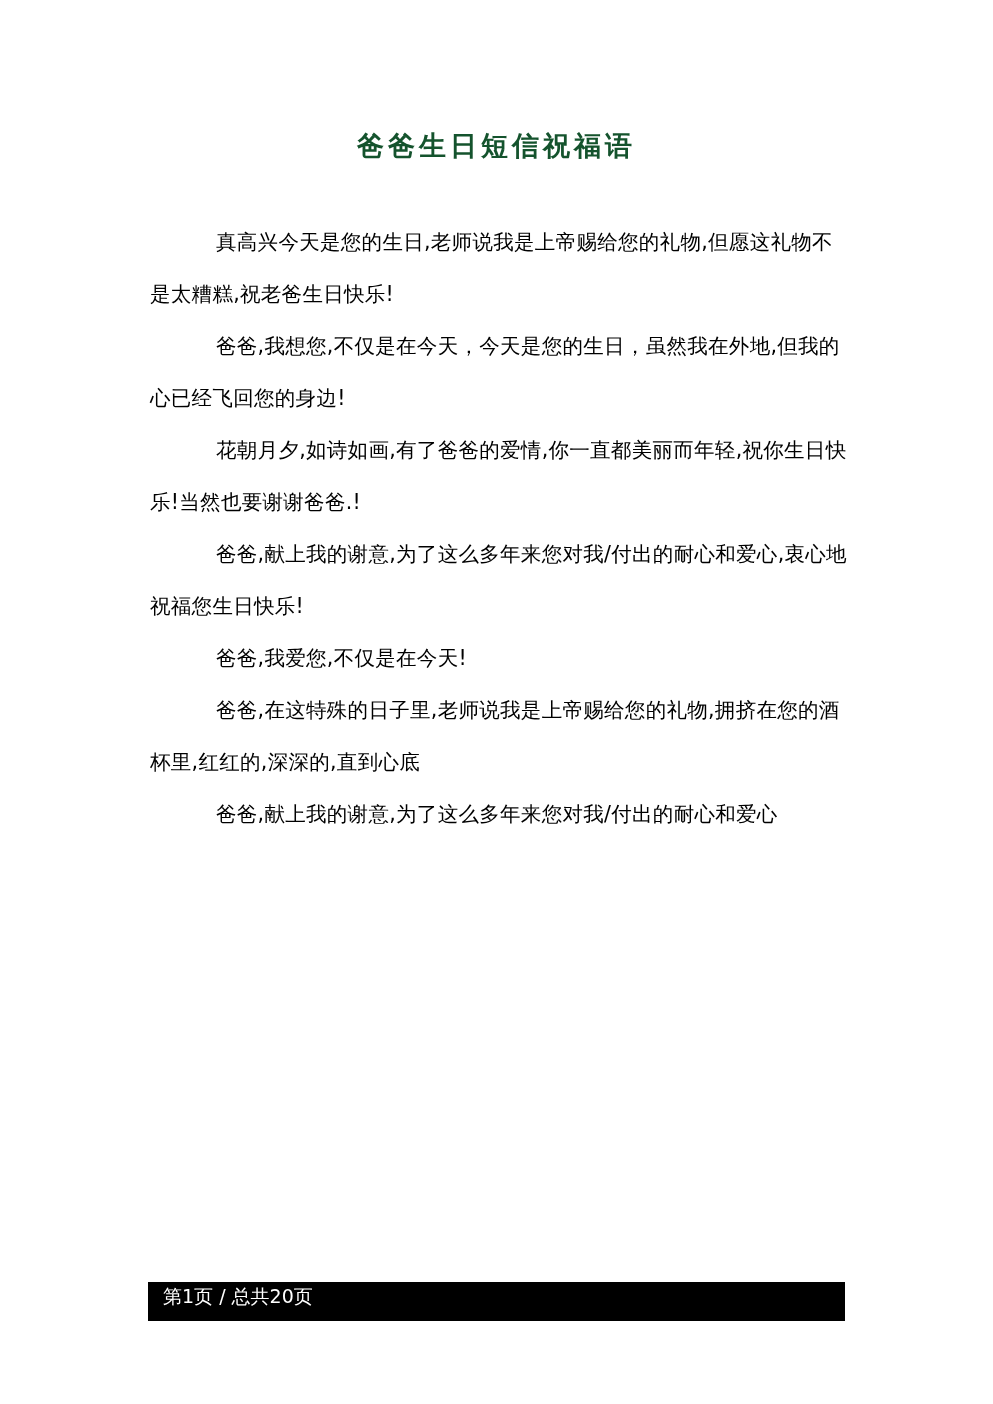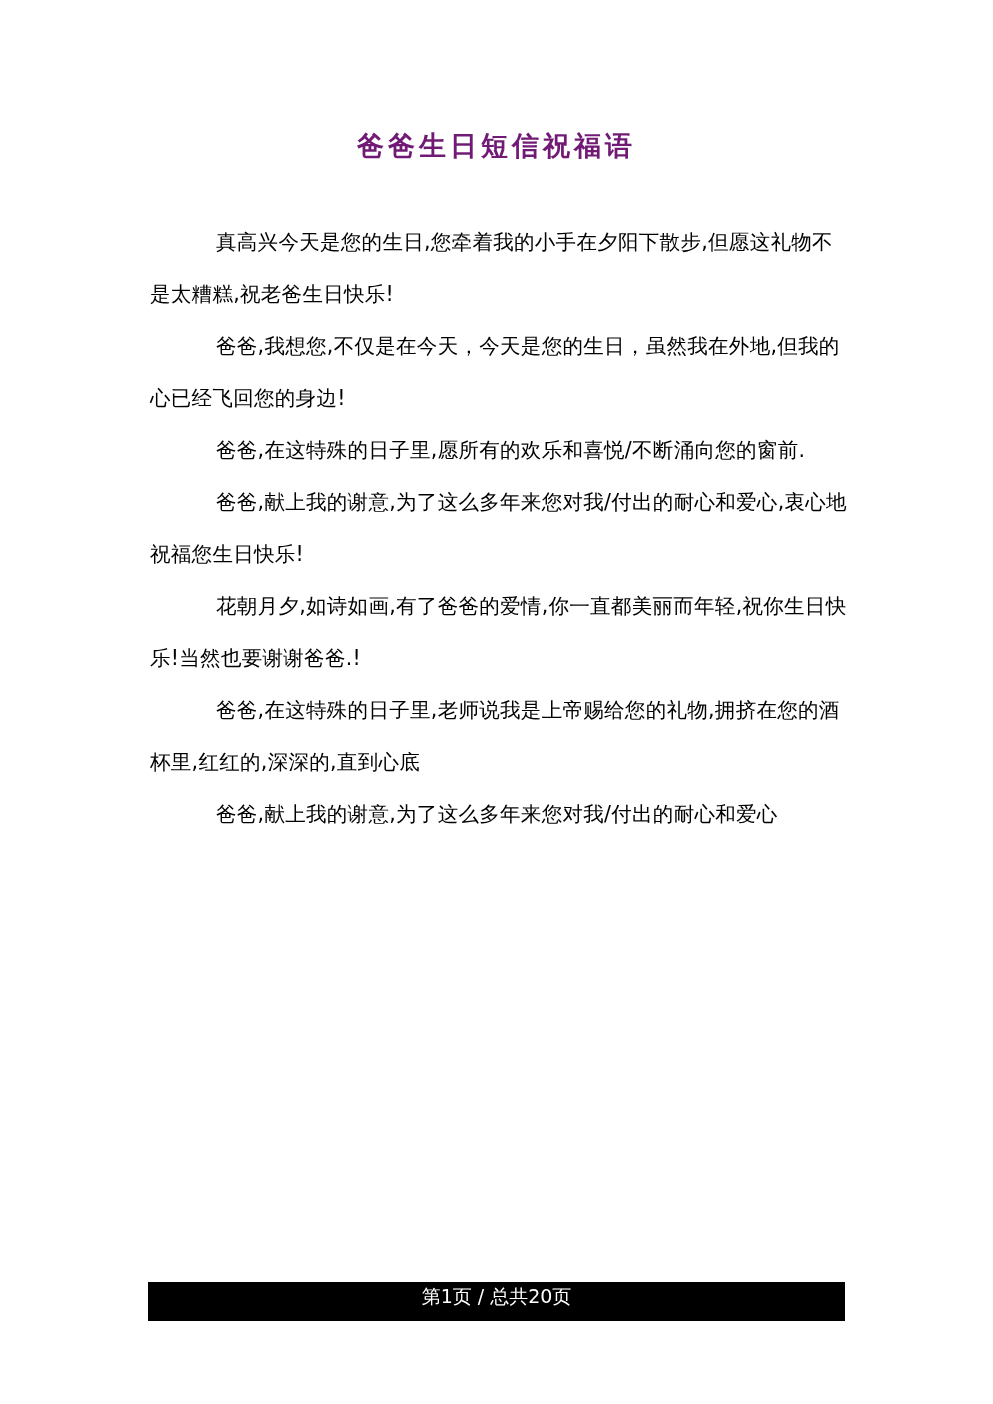--- a/index.html
+++ b/index.html
@@ -1,38 +1,38 @@
 <!DOCTYPE html>
 <html><head>
 <meta charset="utf-8">
 <style>
   html, body { margin: 0; padding: 0; background: #ffffff; }
   body { width: 993px; height: 1404px; position: relative; overflow: hidden;
          font-family: "DejaVu Sans", sans-serif; color: #000; }
   .title { position: absolute; top: 128px; left: 0; width: 993px; text-align: center;
-           font-size: 27px; font-weight: bold; color: #701a75; letter-spacing: 4px;
+           font-size: 27px; font-weight: bold; color: #14532d; letter-spacing: 4px;
            font-family: "DejaVu Sans", sans-serif; }
   .body { position: absolute; top: 216px; left: 150px; width: 700px; }
   .para { font-size: 20.5px; line-height: 52px; margin: 0; text-indent: 66px;
           letter-spacing: 0.3px; white-space: normal; word-break: break-all; }
   .footer { position: absolute; left: 148px; top: 1282px; width: 697px; height: 39px;
             background: #000; }
-  .footer-text { position: absolute; top: 1px; left: 0; width: 100%; text-align: center;
-                 color: #fff; font-size: 19px; line-height: 26px; }
+  .footer-text { position: absolute; top: 1px; left: 0; width: 100%; 
+                 color: #fff; font-size: 19px; line-height: 26px; padding-left: 15px; }
 </style>
 </head>
 <body>
 
 <div class="title">爸爸生日短信祝福语</div>
 
 <div class="body">
-  <p class="para">真高兴今天是您的生日,您牵着我的小手在夕阳下散步,但愿这礼物不是太糟糕,祝老爸生日快乐!</p>
+  <p class="para">真高兴今天是您的生日,老师说我是上帝赐给您的礼物,但愿这礼物不是太糟糕,祝老爸生日快乐!</p>
   <p class="para">爸爸,我想您,不仅是在今天，今天是您的生日，虽然我在外地,但我的心已经飞回您的身边!</p>
-  <p class="para">爸爸,在这特殊的日子里,愿所有的欢乐和喜悦/不断涌向您的窗前.</p>
+  <p class="para">花朝月夕,如诗如画,有了爸爸的爱情,你一直都美丽而年轻,祝你生日快乐!当然也要谢谢爸爸.!</p>
   <p class="para">爸爸,献上我的谢意,为了这么多年来您对我/付出的耐心和爱心,衷心地祝福您生日快乐!</p>
-  <p class="para">花朝月夕,如诗如画,有了爸爸的爱情,你一直都美丽而年轻,祝你生日快乐!当然也要谢谢爸爸.!</p>
+  <p class="para">爸爸,我爱您,不仅是在今天!</p>
   <p class="para">爸爸,在这特殊的日子里,老师说我是上帝赐给您的礼物,拥挤在您的酒杯里,红红的,深深的,直到心底</p>
   <p class="para">爸爸,献上我的谢意,为了这么多年来您对我/付出的耐心和爱心</p>
 </div>
 
 <div class="footer">
   <div class="footer-text">第1页 / 总共20页</div>
 </div>
 
 </body></html>

